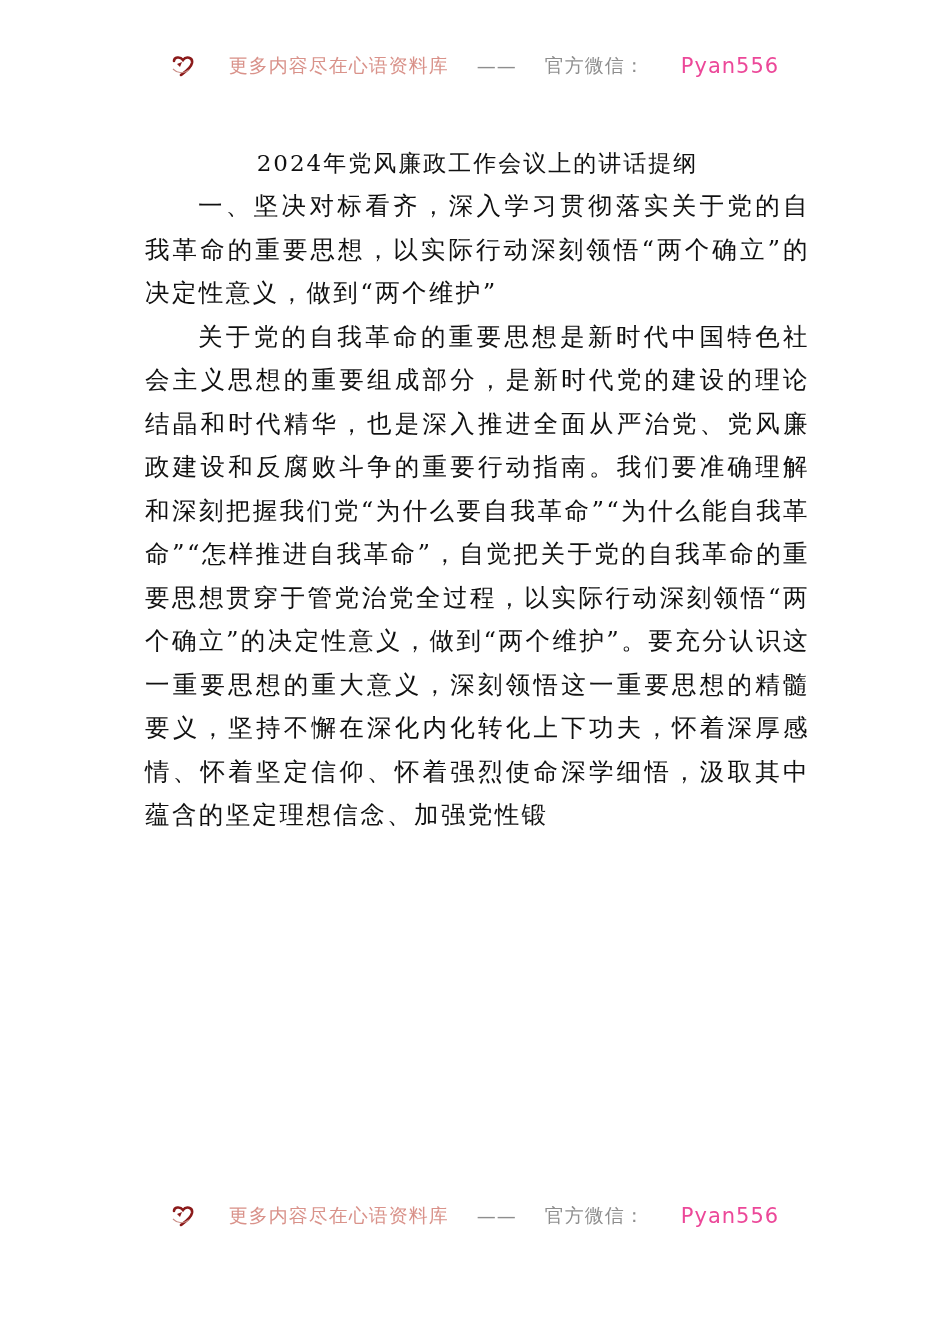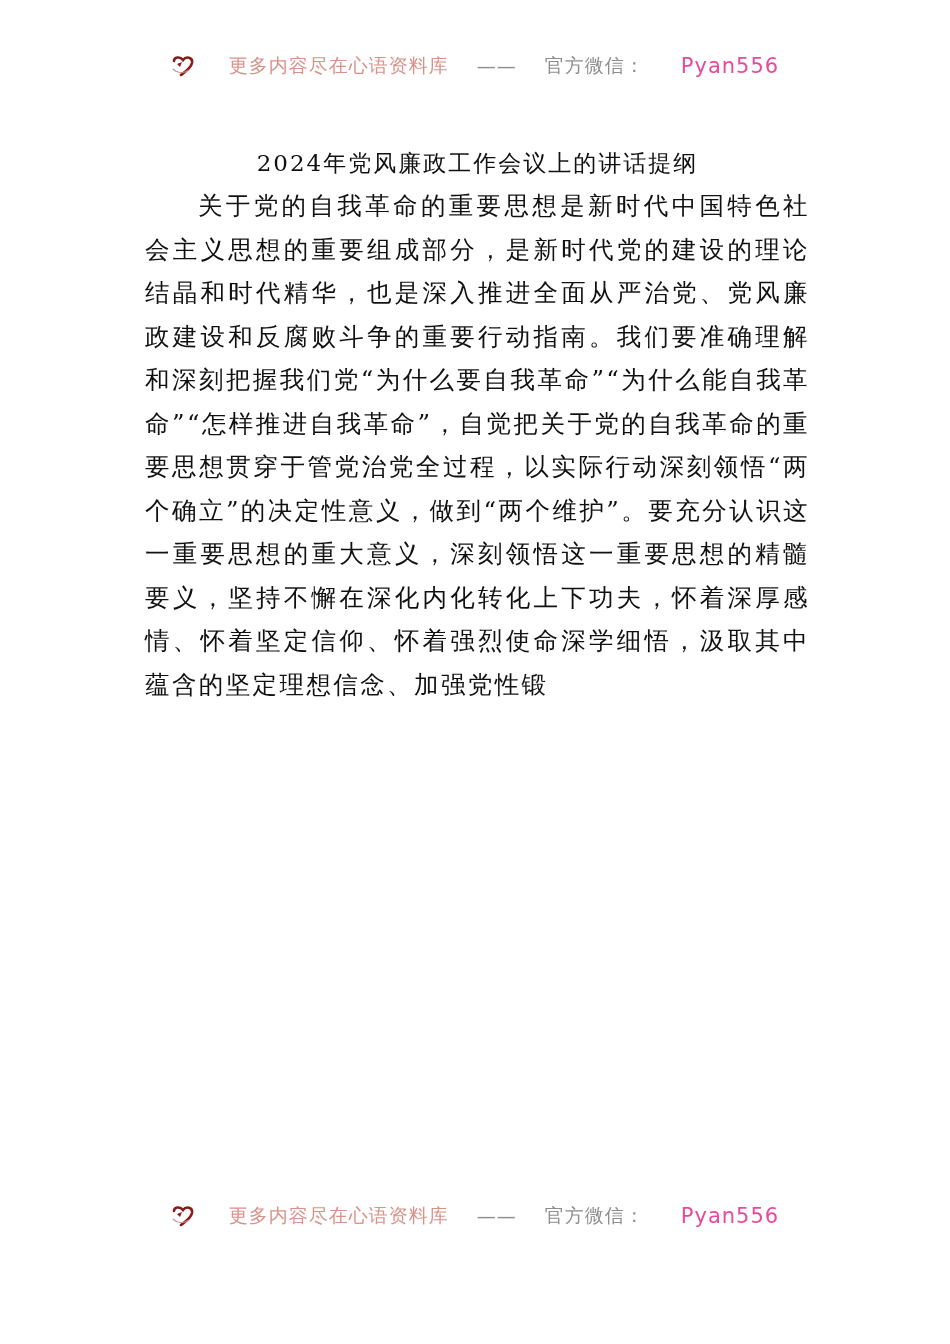--- a/index.html
+++ b/index.html
@@ -87,20 +87,21 @@
     </span>
     <span class="wm-pink">更多内容尽在心语资料库</span>
     <span class="wm-gray">——</span>
     <span class="wm-gray">官方微信：</span>
     <span class="wm-id">Pyan556</span>
   </div>
 </div>
 
 <div class="page">
   <h1 class="title">2024年党风廉政工作会议上的讲话提纲</h1>
+  <p class="para">一、坚决对标看齐，深入学习贯彻落实关于党的自我革命的重要思想，以实际行动深刻领悟“两个确立”的决定性意义，做到“两个维护”</p>
   <p class="para">关于党的自我革命的重要思想是新时代中国特色社会主义思想的重要组成部分，是新时代党的建设的理论结晶和时代精华，也是深入推进全面从严治党、党风廉政建设和反腐败斗争的重要行动指南。我们要准确理解和深刻把握我们党“为什么要自我革命”“为什么能自我革命”“怎样推进自我革命”，自觉把关于党的自我革命的重要思想贯穿于管党治党全过程，以实际行动深刻领悟“两个确立”的决定性意义，做到“两个维护”。要充分认识这一重要思想的重大意义，深刻领悟这一重要思想的精髓要义，坚持不懈在深化内化转化上下功夫，怀着深厚感情、怀着坚定信仰、怀着强烈使命深学细悟，汲取其中蕴含的坚定理想信念、加强党性锻</p>
 </div>
 
 <div class="watermark bottom">
   <div class="inner">
     <span class="wm-logo">
       <svg width="24" height="22" viewBox="0 0 24 22">
         <path d="M3 6 C3 2, 9 1, 12 5 C15 1, 22 2, 21 8 C20 13, 14 17, 10 20" fill="none" stroke="#8b1a1a" stroke-width="2.6" stroke-linecap="round"></path>
         <path d="M6 9 L11 7 L9 12 Z" fill="#8b1a1a"></path>
         <path d="M2 14 C6 18, 12 19, 18 15" fill="none" stroke="#c98c86" stroke-width="1.2"></path>

